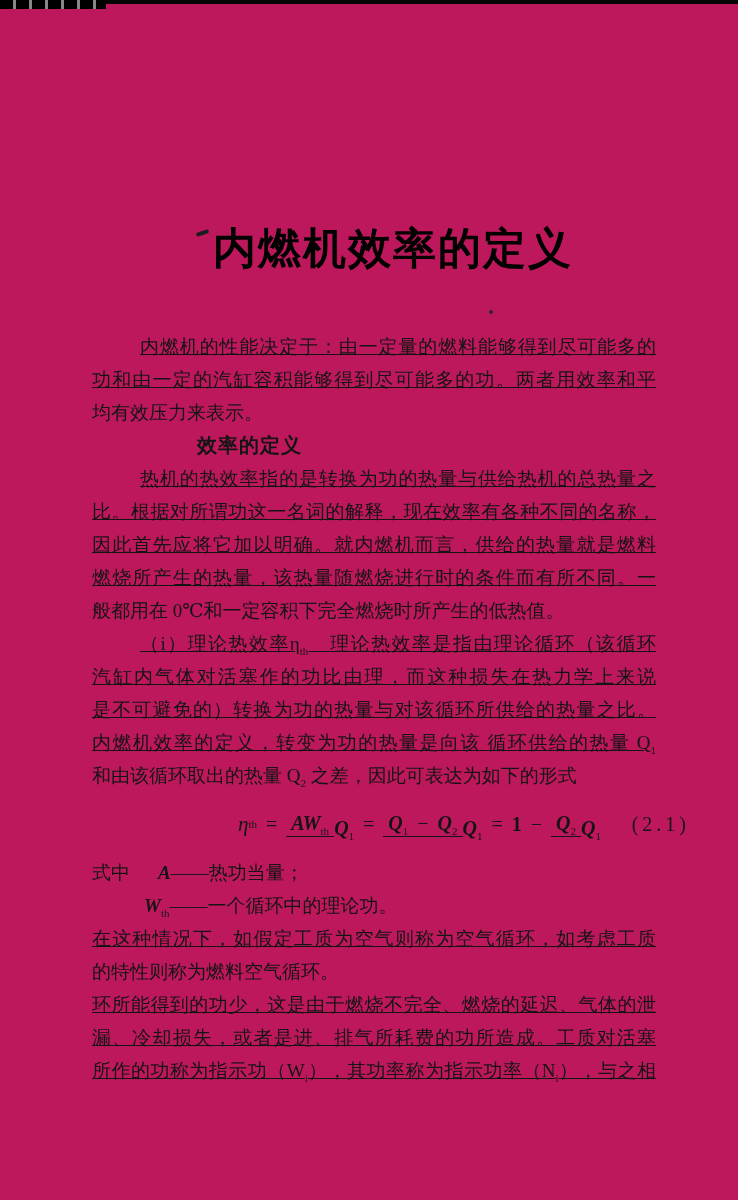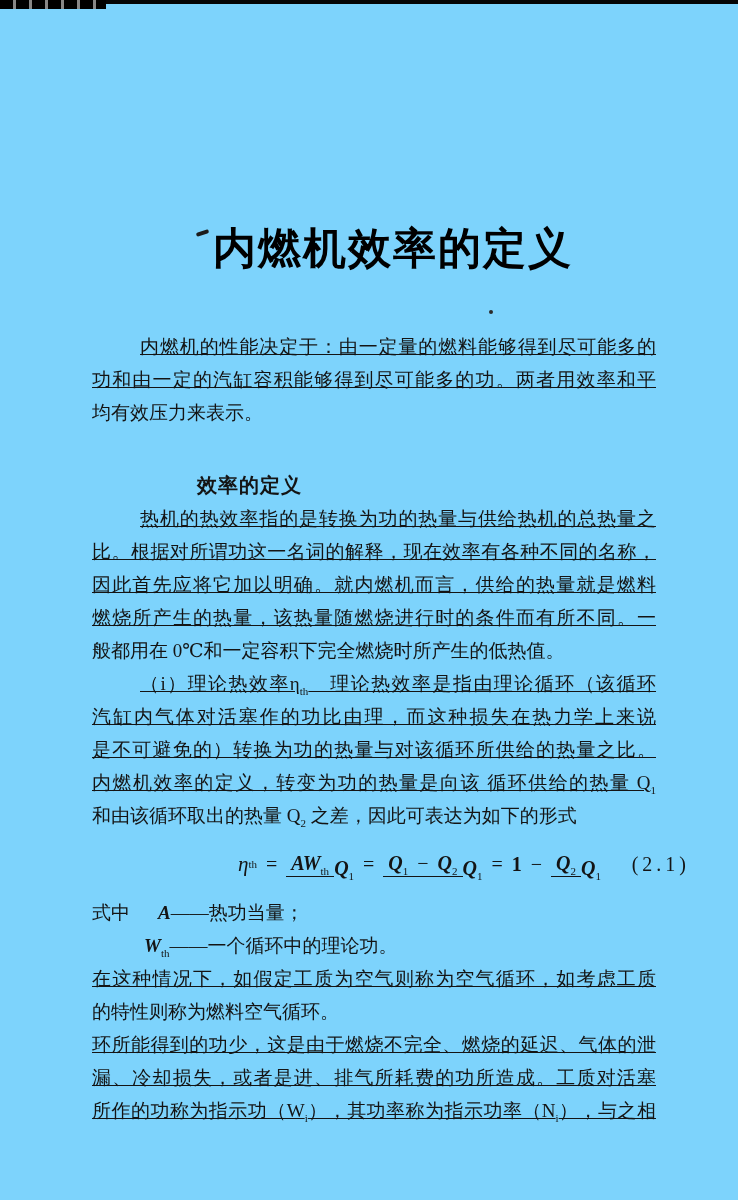--- a/index.html
+++ b/index.html
@@ -1,19 +1,19 @@
 <!DOCTYPE html>
 <html><head>
 <meta charset="utf-8">
 <style>
   html,body{margin:0;padding:0;background:#ffffff;}
   .page{
     position:relative;
     width:738px;height:1200px;
-    background:#7dd3fc;
+    background:#be185d;
     overflow:hidden;
     color:#141414;
     font-family:"Liberation Serif","DejaVu Serif",serif;
   }
   
   .top-bar{position:absolute;top:0;left:0;width:738px;height:4px;background:#050505;}
   .top-jag{position:absolute;top:0;left:0;width:106px;height:9px;
     background:repeating-linear-gradient(90deg,#000 0 13px,#888 13px 16px);}
   .speck1{position:absolute;left:196px;top:231px;width:13px;height:4px;background:#1c1c1c;border-radius:2px;transform:rotate(-18deg);}
   .speck2{position:absolute;left:489px;top:310px;width:4px;height:4px;background:#2a2a2a;border-radius:50%;}
@@ -34,21 +34,20 @@
   .body{margin-top:54px;font-size:19px;line-height:33px;}
   .ln{white-space:nowrap;}
   .j{white-space:normal;text-align:justify;text-align-last:justify;text-decoration:underline;}
   .ind{padding-left:48px;}
   .ind2{padding-left:52px;}
   .hd{
     font-family:"DejaVu Sans","Liberation Sans",sans-serif;
     font-weight:700;font-size:20px;
     padding-left:105px;
     letter-spacing:1px;
-    margin-top:40px;
   }
   sub{font-size:11px;line-height:0;}
 
   
   .eq{
     height:64px;
     display:flex;align-items:center;
     padding-left:146px;
     font-size:20px;
   }

